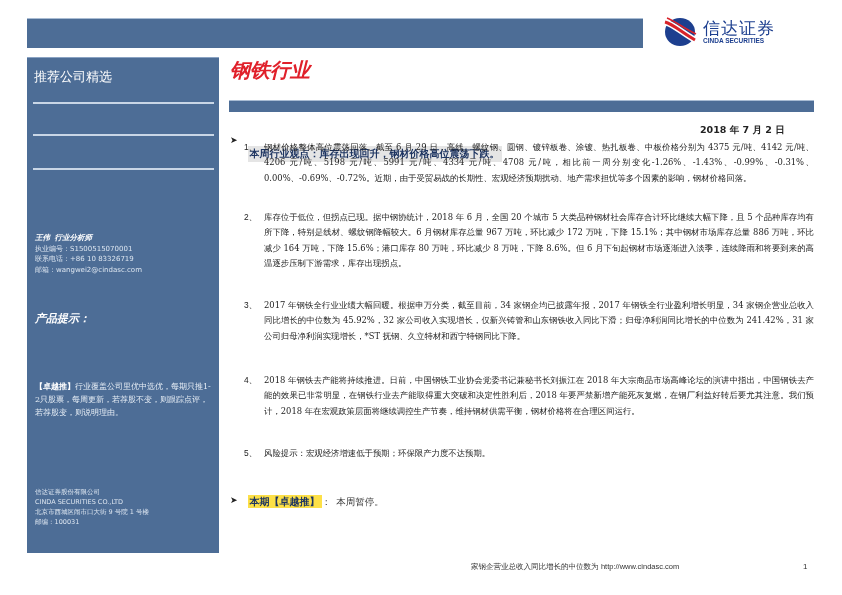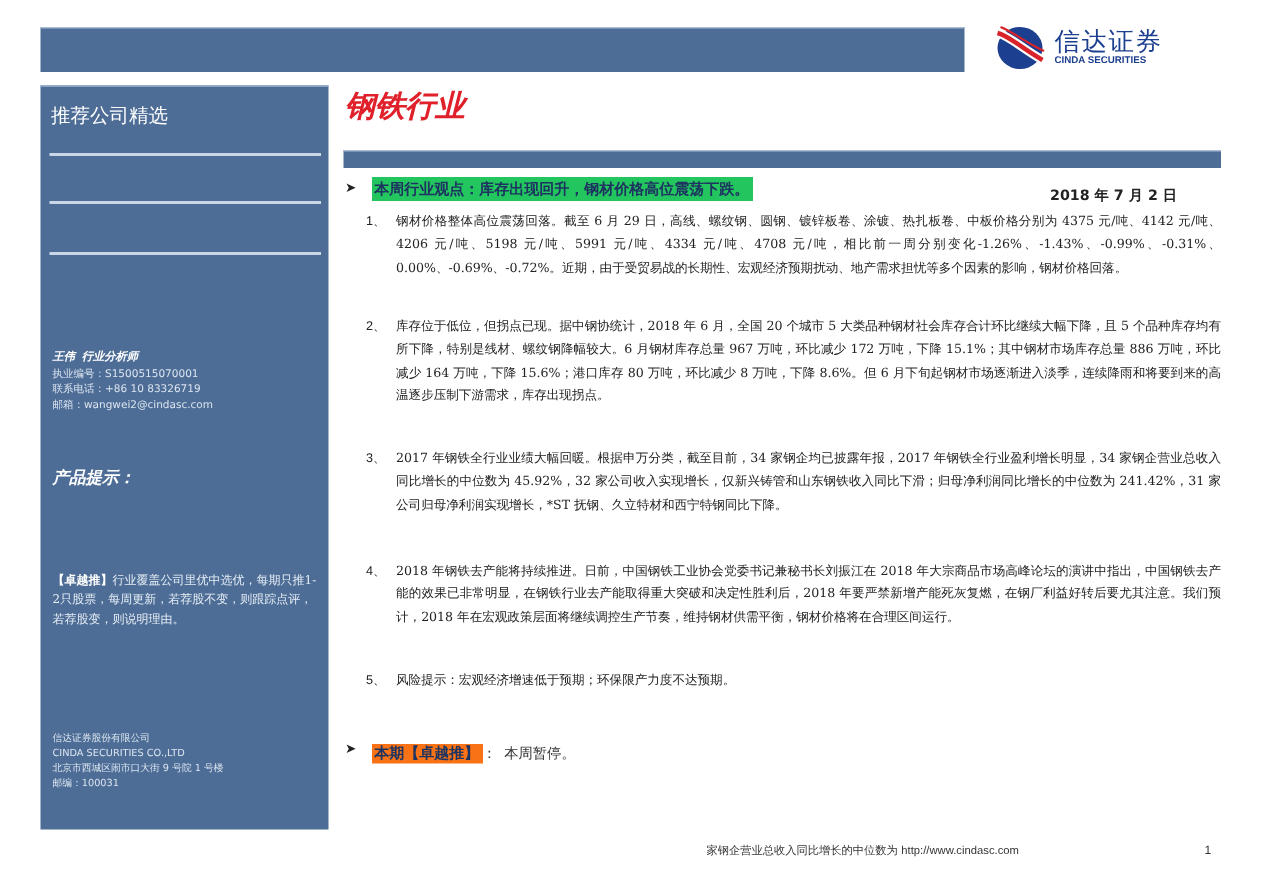--- a/index.html
+++ b/index.html
@@ -27,28 +27,28 @@
     .company { position: absolute; left: 8px; top: 429px; font-size: 6.5px; line-height: 10px; color: #dce5f0; font-family: "DejaVu Sans", sans-serif; }
 
     .industry { left: 230px; top: 57px; font-family: "DejaVu Sans", sans-serif; font-style: italic; font-weight: bold;
                 font-size: 20px; color: #e0202a; }
     .date { left: 700px; top: 86px; font-family: "DejaVu Sans", sans-serif; font-weight: bold; font-size: 9.5px; color: #222; margin-top: 38px; }
     .sub-bar { left: 229px; top: 100px; width: 585px; height: 11px; background: #4d6d96;
                border-top: 1px solid #a9bcd3; }
 
     .bullet { font-family: "DejaVu Sans", sans-serif; font-size: 9px; color: #222; }
     .headline { left: 230px; top: 118px; display: flex; align-items: center; gap: 10px; }
-    .hl-text { font-weight: bold; font-size: 10px; color: #1d3461; background: #22c55e; padding: 1px 2px; }
+    .hl-text { font-weight: bold; font-size: 10px; color: #1d3461; background: #e5e5e5; padding: 1px 2px; margin-top: 28px; }
 
     .para { position: absolute; left: 244px; width: 570px; font-size: 8.4px; line-height: 15.3px; color: #222; }
     .para .num { position: absolute; left: 0; top: 0; font-family: "Liberation Sans", sans-serif; }
     .para .txt { margin-left: 20px; text-align: justify; }
 
     .zyt { left: 230px; top: 490px; display: flex; align-items: center; gap: 10px; }
-    .zyt-label { font-weight: bold; font-size: 10px; color: #1d3461; background: #f97316; padding: 1px 2px; }
+    .zyt-label { font-weight: bold; font-size: 10px; color: #1d3461; background: #fde047; padding: 1px 2px; }
     .zyt-val { font-size: 9.5px; color: #333; }
 
     .footer { left: 471px; top: 562px; font-size: 7.5px; color: #333; }
     .footer .url { font-family: "Liberation Sans", sans-serif; }
     .page-num { left: 803px; top: 562px; font-family: "Liberation Sans", sans-serif; font-size: 8px; color: #333; }
   </style>
 </head>
 <body>
 
 <div class="abs top-bar"></div>

